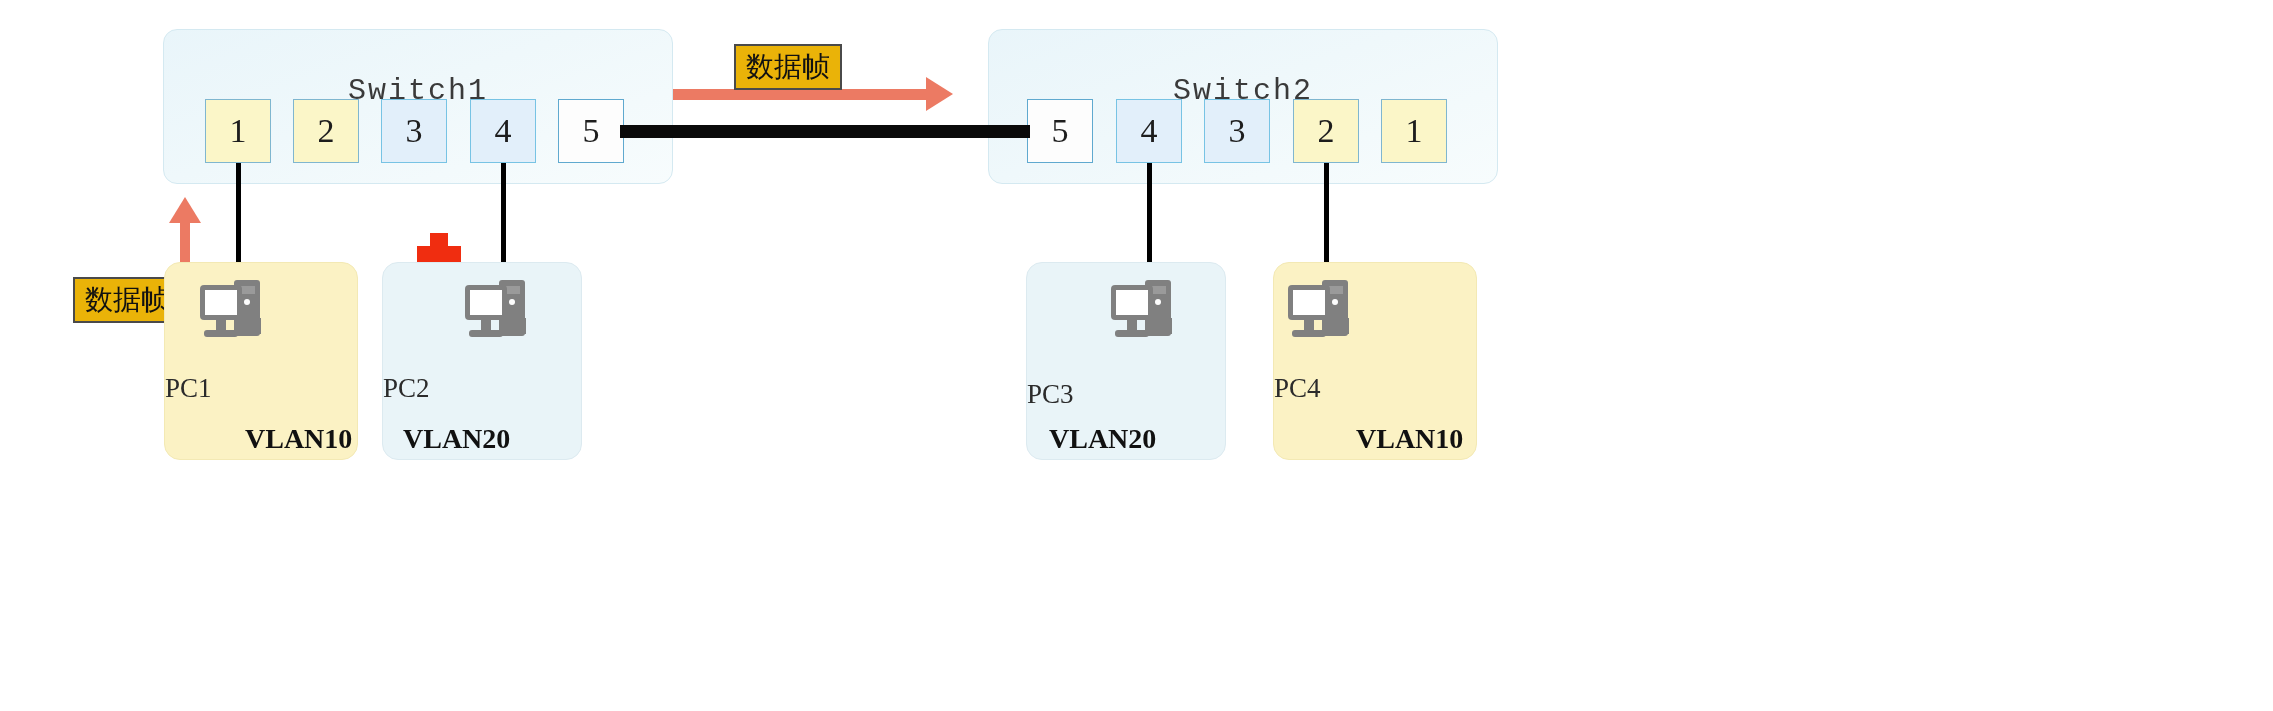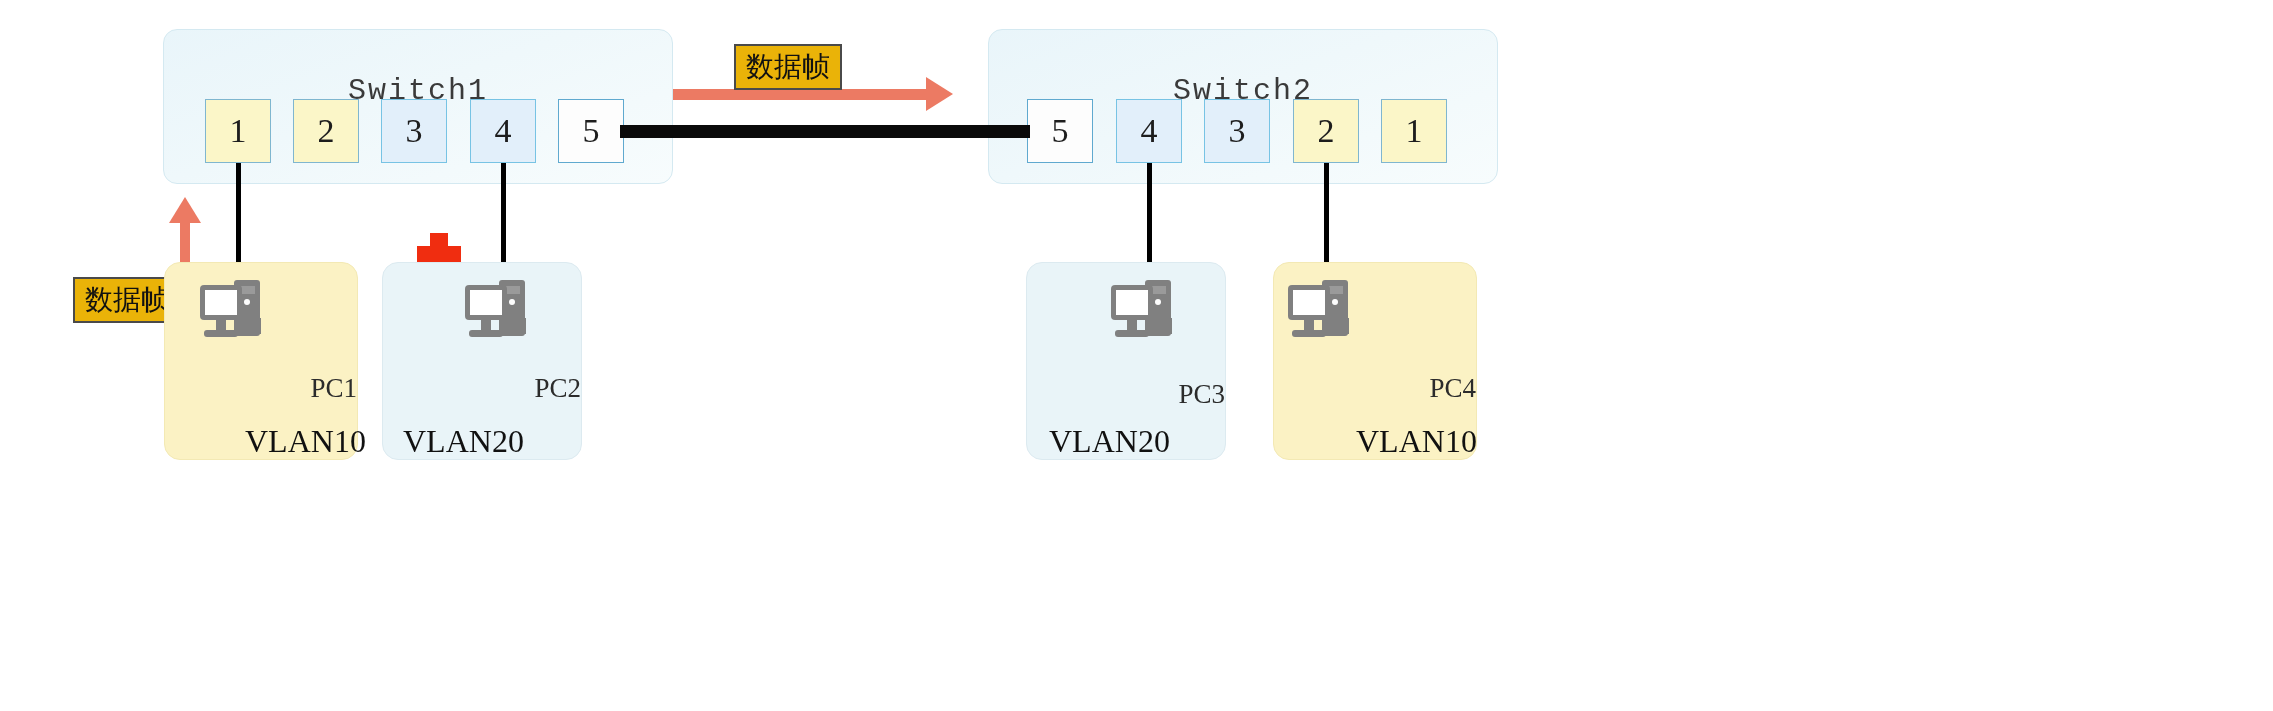--- a/index.html
+++ b/index.html
@@ -21,23 +21,23 @@
         justify-content:center;font-family:"Liberation Serif",serif;
         font-size:34px;color:#1d1d1d;}
   .port.yellow{background:#fbf6c8;border-color:#7fb6cf;}
   .port.blue{background:#e2effa;border-color:#77c3e4;}
   .port.white{background:#fdfdfd;border-color:#5fa9cf;}
 
   
   .pc-box{position:absolute;border-radius:16px;box-sizing:border-box;}
   .pc-box.yellow{background:#fbf2c4;border:1px solid #f3e9b4;}
   .pc-box.blue{background:#e9f4f8;border:1px solid #dceaf0;}
-  .pc-label{position:absolute;width:100%;text-align:right;
+  .pc-label{position:absolute;width:100%;text-align:left;
        font-size:27px;color:#2b2b2b;font-family:"Liberation Serif",serif;}
-  .vlan-label{position:absolute;font-size:32px;font-weight:normal;
+  .vlan-label{position:absolute;font-size:28px;font-weight:bold;
        color:#111;font-family:"Liberation Serif",serif;white-space:nowrap;}
 
   
   .link{position:absolute;background:#000;}
   .link-v{width:5px;}
   .trunk{height:13px;background:#0a0a0a;}
 
   
   .arrow-shaft-h{position:absolute;height:11px;background:#ec7a63;}
   .arrow-head-h{position:absolute;width:0;height:0;

